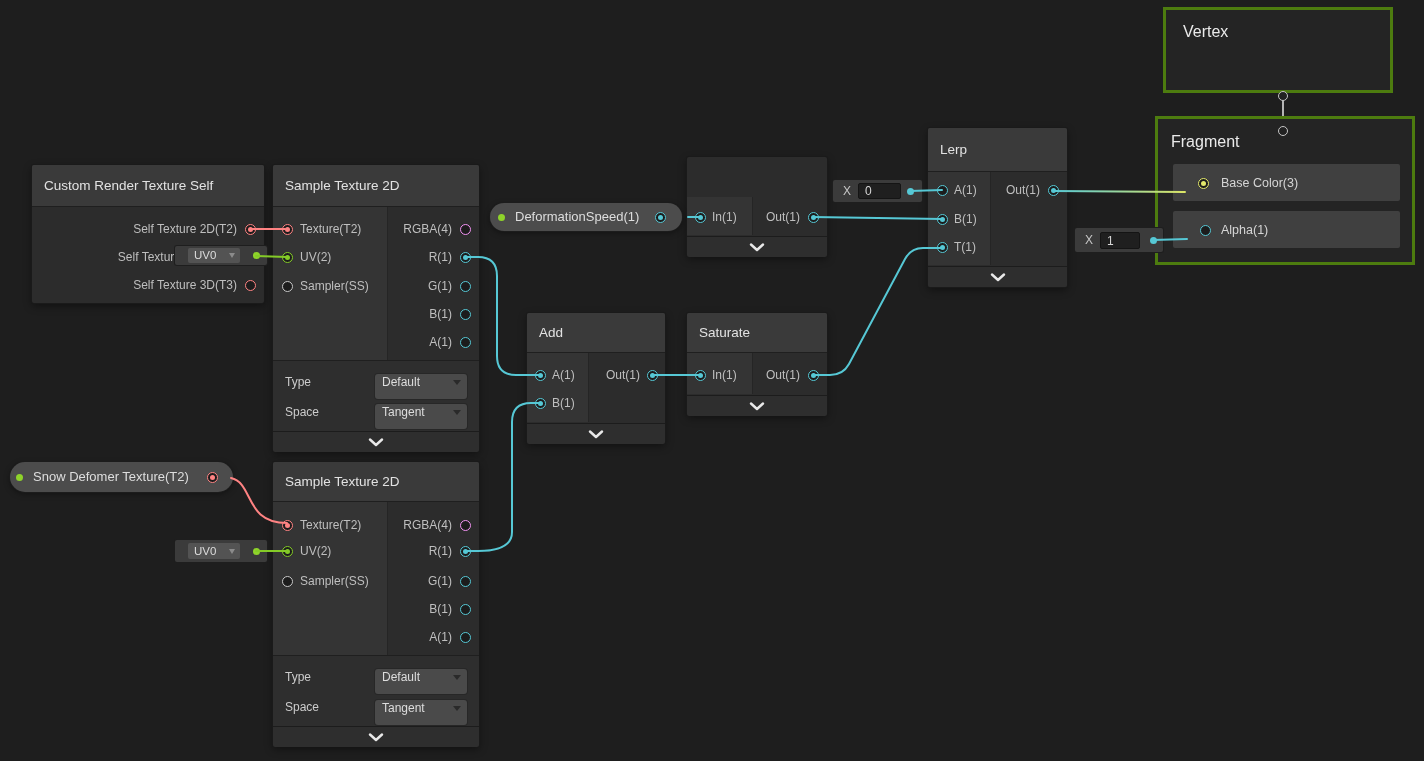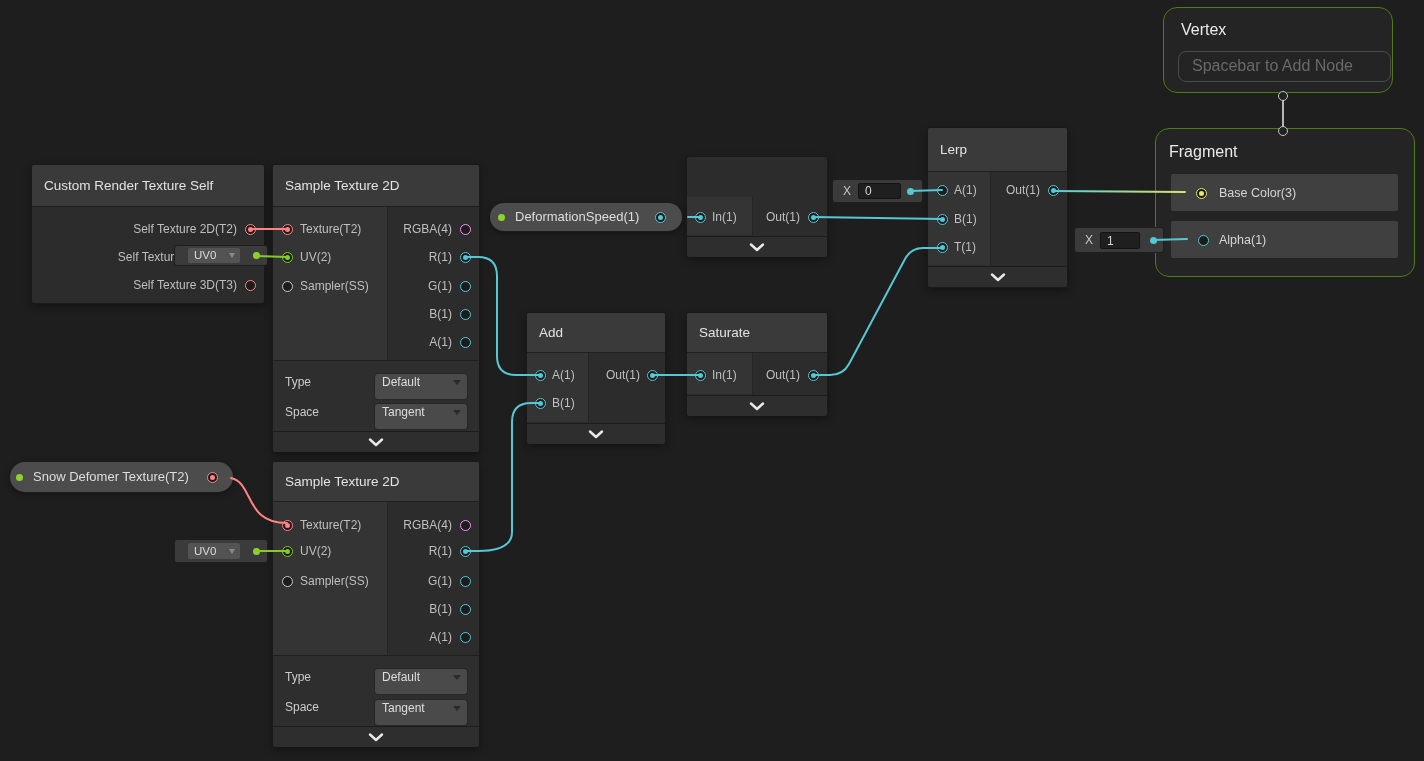--- a/index.html
+++ b/index.html
@@ -37,21 +37,21 @@
   .pill-label{position:absolute;font-size:13px;color:#dedede;white-space:nowrap;}
   
   .chip{position:absolute;background:#3b3b3b;border-radius:2px;z-index:3;box-shadow:0 0 0 1px #1e1e1e;}
   .uvdd{position:absolute;left:13px;width:52px;background:#535353;border-radius:2px;cursor:pointer;}
   .uvdd span.v{position:absolute;left:6px;top:0;font-size:11.5px;color:#dcdcdc;}
   .uvdd .dd-arrow{right:5px;border-top-color:#8b8b8b;border-left-width:3.5px;border-right-width:3.5px;}
   .vlabel{position:absolute;left:10px;font-size:12px;color:#c6c6c6;}
   .vinput{position:absolute;background:#1f1f1f;border:1px solid #141414;border-radius:2px;
           color:#d6d6d6;font-size:12px;font-family:"Liberation Sans",sans-serif;padding:0 0 0 6px;box-sizing:border-box;}
   
-  .ctx{position:absolute;background:#242424;border:1px solid #4d7c0f;border-radius:14px;z-index:2;box-sizing:border-box;}
+  .ctx{position:absolute;background:#242424;border:3px solid #4d7c0f;border-radius:0;z-index:2;box-sizing:border-box;}
   .ctx-title{position:absolute;font-size:16px;color:#eaeaea;}
   .ctx-hint{position:absolute;border:1px solid #4a4a4a;border-radius:8px;box-sizing:border-box;}
   .ctx-hint span{position:absolute;left:13px;font-size:16px;color:#696969;white-space:nowrap;}
   .ctx-row{position:absolute;background:#404040;border-radius:2px;}
   .ctx-row .plabel{font-size:12.5px;color:#d5d5d5;}
   
   #wires{position:absolute;left:0;top:0;z-index:4;pointer-events:none;}
   
   .stackline{position:absolute;width:2px;background:#b5b5b5;z-index:2;}
   .stackdot{position:absolute;width:10px;height:10px;border-radius:50%;border:1.5px solid #c4c4c4;
@@ -266,30 +266,27 @@
   </div>
 
   <div class="chip" style="left:1075px;top:228px;width:88px;height:24px;">
     <span class="vlabel" style="top:0;line-height:24px;">X</span>
     <input class="vinput" style="left: 25px; top: 4px; width: 40px; height: 17px;" value="1">
     <span class="dot cyan" style="left:74.5px;top:8.5px;"></span>
   </div>
 
   <div class="ctx" style="left:1163px;top:7px;width:230px;height:86px;">
     <span class="ctx-title" style="left:17px;top:13px;">Vertex</span>
-    <div class="ctx-hint" style="left:14px;top:43px;width:213px;height:31px;">
-      <span style="top:5px;">Spacebar to Add Node</span>
-    </div>
   </div>
 
   <div class="stackline" style="left:1282px;top:96px;height:35px;"></div>
   <span class="stackdot" style="left:1278px;top:91px;"></span>
   <span class="stackdot" style="left:1278px;top:126px;"></span>
 
-  <div class="ctx" style="left:1155px;top:128px;width:260px;height:149px;">
+  <div class="ctx" style="left:1155px;top:116px;width:260px;height:149px;">
     <span class="ctx-title" style="left:13px;top:14px;">Fragment</span>
     <div class="ctx-row" style="left:15px;top:45px;width:227px;height:37px;">
       <span class="plabel" style="left:48px;top:4.5px;">Base Color(3)</span>
       <span class="port connected p-yellow" style="left:24.5px;top:13.5px;"></span>
     </div>
     <div class="ctx-row" style="left:15px;top:92px;width:227px;height:37px;">
       <span class="plabel" style="left:48px;top:4.5px;">Alpha(1)</span>
       <span class="port p-cyan" style="left:26.5px;top:13.5px;"></span>
     </div>
   </div>

